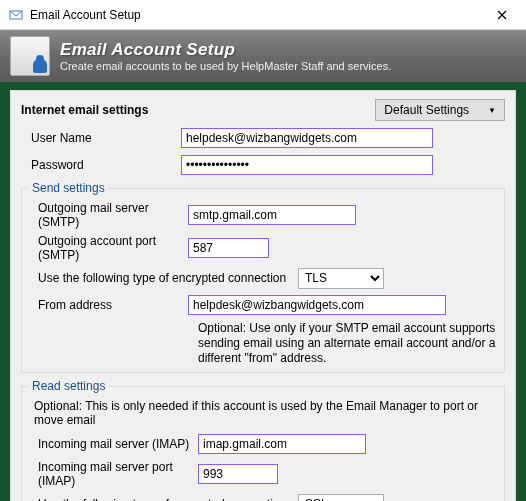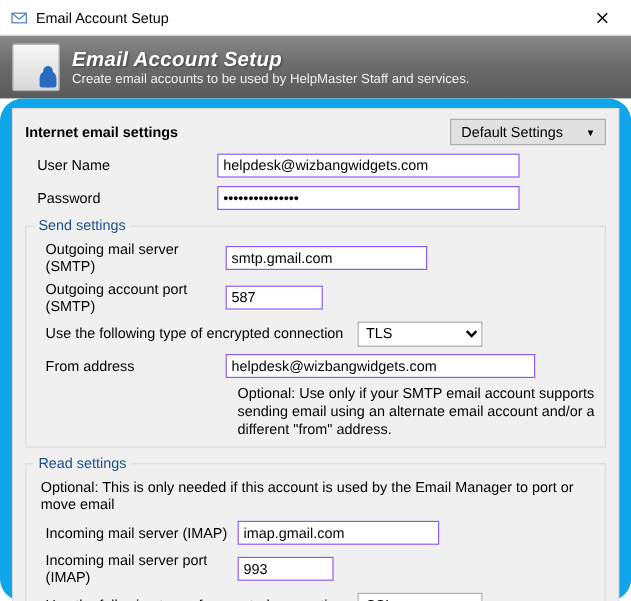--- a/index.html
+++ b/index.html
@@ -60,23 +60,23 @@
 .header-text { display: flex; flex-direction: column; color: #fff; }
 .header-title {
   font-size: 17px; font-style: italic; font-weight: bold;
   color: #fff; text-shadow: 1px 1px 2px rgba(0,0,0,0.4);
   letter-spacing: 0.3px;
 }
 .header-sub { font-size: 11px; color: #f0f0f0; }
 
 .body-area {
   padding: 8px 10px 6px 10px;
-  background: #0ea5e9;
+  background: #14532d;
   height: calc(501px - 30px - 52px);
-  display: flex; flex-direction: column; border-radius: 19px;
+  display: flex; flex-direction: column;
 }
 .panel {
   background: #f0f0f0;
   border: 1px solid #dcdcdc;
   padding: 8px 10px 6px 10px;
   flex: 1;
   position: relative;
 }
 .panel-header {
   display: flex; justify-content: space-between; align-items: center;
@@ -117,21 +117,21 @@
   font-family: inherit;
   font-size: 12px;
   border: 1px solid #abadb3;
   background: #fff;
   height: 21px;
   padding: 0 2px;
 }
 .w-user { width: 252px; }
 .w-serv { width: 168px; }
 .w-port { width: 81px; }
-.w-enc  { width: 104px; }
+.w-enc  { width: 86px; }
 .w-from { width: 258px; }
 .w-imap { width: 168px; }
 .w-iport{ width: 80px; }
 
 fieldset {
   border: 1px solid #dcdcdc;
   margin: 4px 0 6px 0;
   padding: 6px 6px 4px 6px;
   position: relative;
 }

